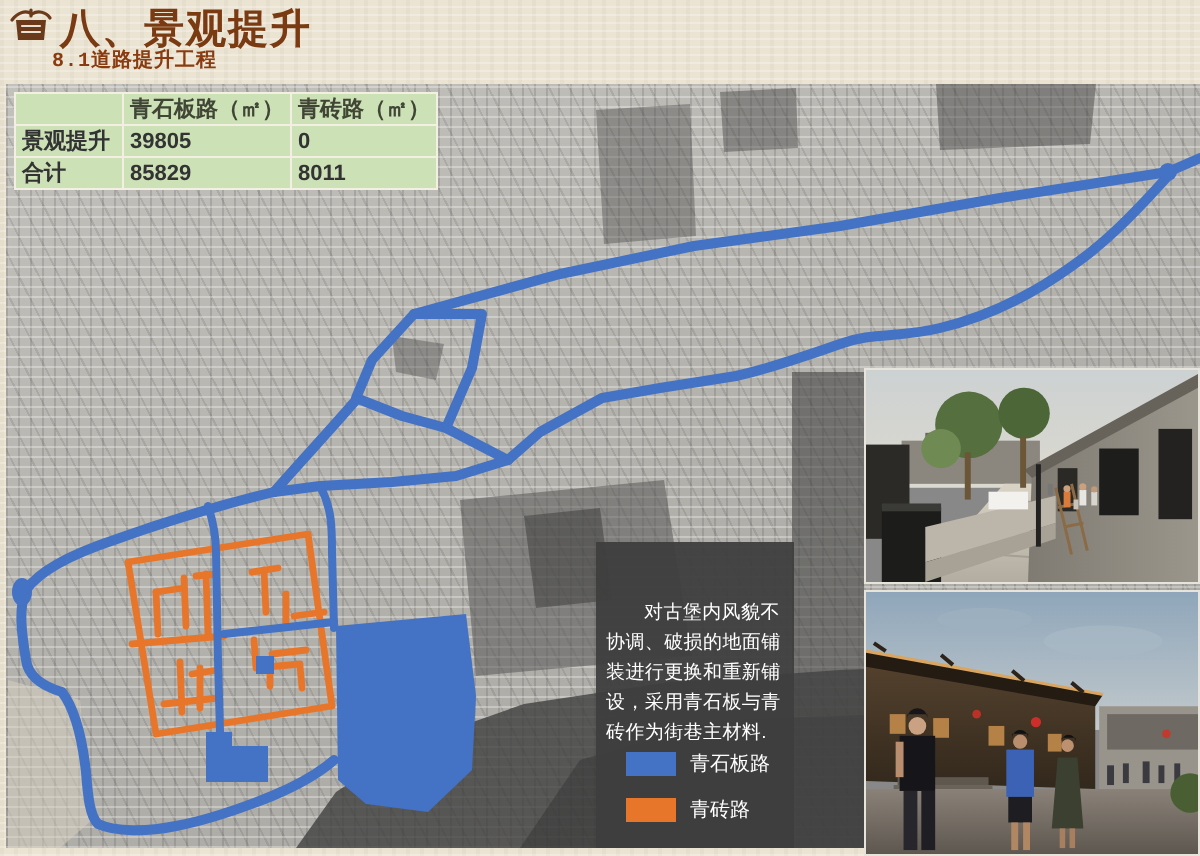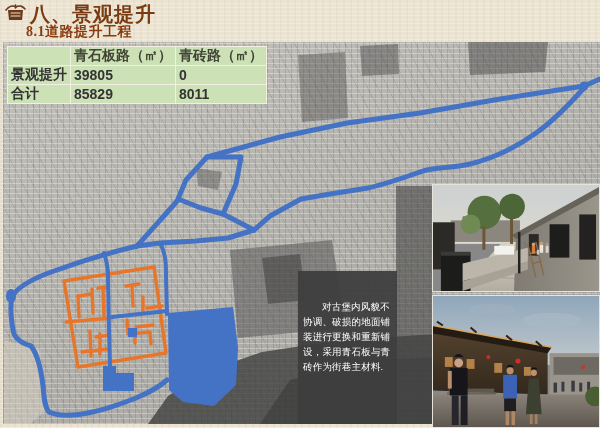--- a/index.html
+++ b/index.html
@@ -13,37 +13,37 @@
   }
   
   .hdr-icon{position:absolute;left:4px;top:3px;width:23px;height:20px;}
   .title{
     position:absolute;left:30px;top:1px;margin:0;
     font-family:"Liberation Serif", serif;font-weight:bold;
     font-size:20px;color:#7a3a12;letter-spacing:1px;
   }
   .subtitle{
     position:absolute;left:26px;top:23px;margin:0;
-    font-family:Liberation Serif, serif;font-weight:bold;
-    font-size:14px;color:#8a3c10;letter-spacing:.5px;
+    font-family:Liberation Mono, monospace;font-weight:bold;
+    font-size:10px;color:#8a3c10;letter-spacing:.5px;
   }
   
   .map{
     position:absolute;left:3px;top:42px;width:597px;height:382px;
     background:
       repeating-linear-gradient(0deg, rgba(255,255,255,.30) 0 1px, transparent 1px 5px),
       repeating-linear-gradient(90deg, rgba(85,85,85,.22) 0 1px, transparent 1px 6px),
       repeating-linear-gradient(63deg, rgba(70,70,70,.15) 0 1px, transparent 1px 9px),
       linear-gradient(160deg,#c3c1bc 0%,#b2b0ab 55%,#a8a6a1 100%);
   }
   .map svg{position:absolute;left:0;top:0;}
   
   .area-table{
     position:absolute;left:7px;top:46px;border-collapse:collapse;z-index:5;
-    font-size:14px;color:#333;
+    font-size:11px;color:#333;
   }
   .area-table td,.area-table th{
     background:#cde1b6;border:1.5px solid #f3efe2;
     height:13px;padding:0 3px;text-align:left;font-weight:bold;white-space:nowrap;
   }
   .area-table th{color:#404535;}
   .col-label{width:47px;}
   .col-a{width:58px;}
   .col-b{width:52px;}
   
@@ -158,20 +158,30 @@
     <tr>
       <td>合计</td>
       <td>85829</td>
       <td>8011</td>
     </tr>
   </tbody>
     </table>
 
   <div class="notebox">
     <p class="note-text">对古堡内风貌不协调、破损的地面铺装进行更换和重新铺设，采用青石板与青砖作为街巷主材料.</p>
+    <div class="legend">
+      <div class="legend-item">
+        <span class="swatch blue"></span>
+        <span class="legend-label">青石板路</span>
+      </div>
+      <div class="legend-item">
+        <span class="swatch orange"></span>
+        <span class="legend-label">青砖路</span>
+      </div>
+    </div>
   </div>
 
   <div class="photo photo1">
     <svg viewBox="0 0 168 108" preserveAspectRatio="none">
       <defs>
         <linearGradient id="sky1" x1="0" y1="0" x2="0" y2="1">
           <stop offset="0" stop-color="#ccd1d2"></stop>
             <stop offset="1" stop-color="#dcd9cf"></stop>
         </linearGradient>
         <linearGradient id="pave1" x1="0" y1="0" x2="0" y2="1">

